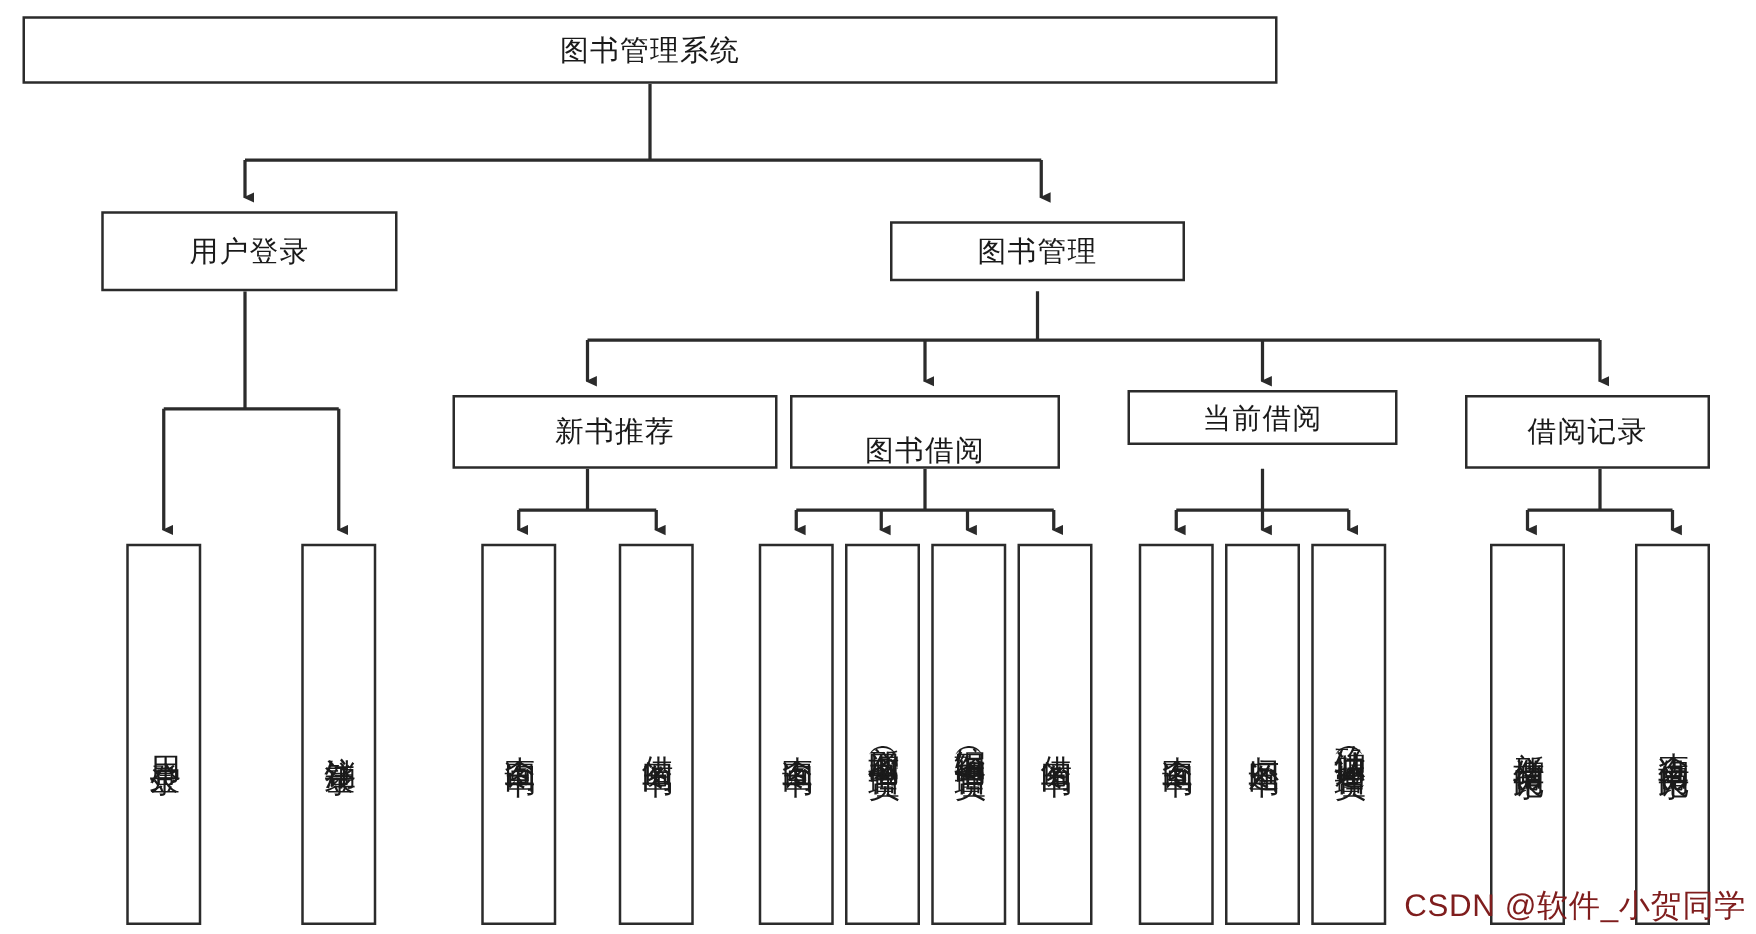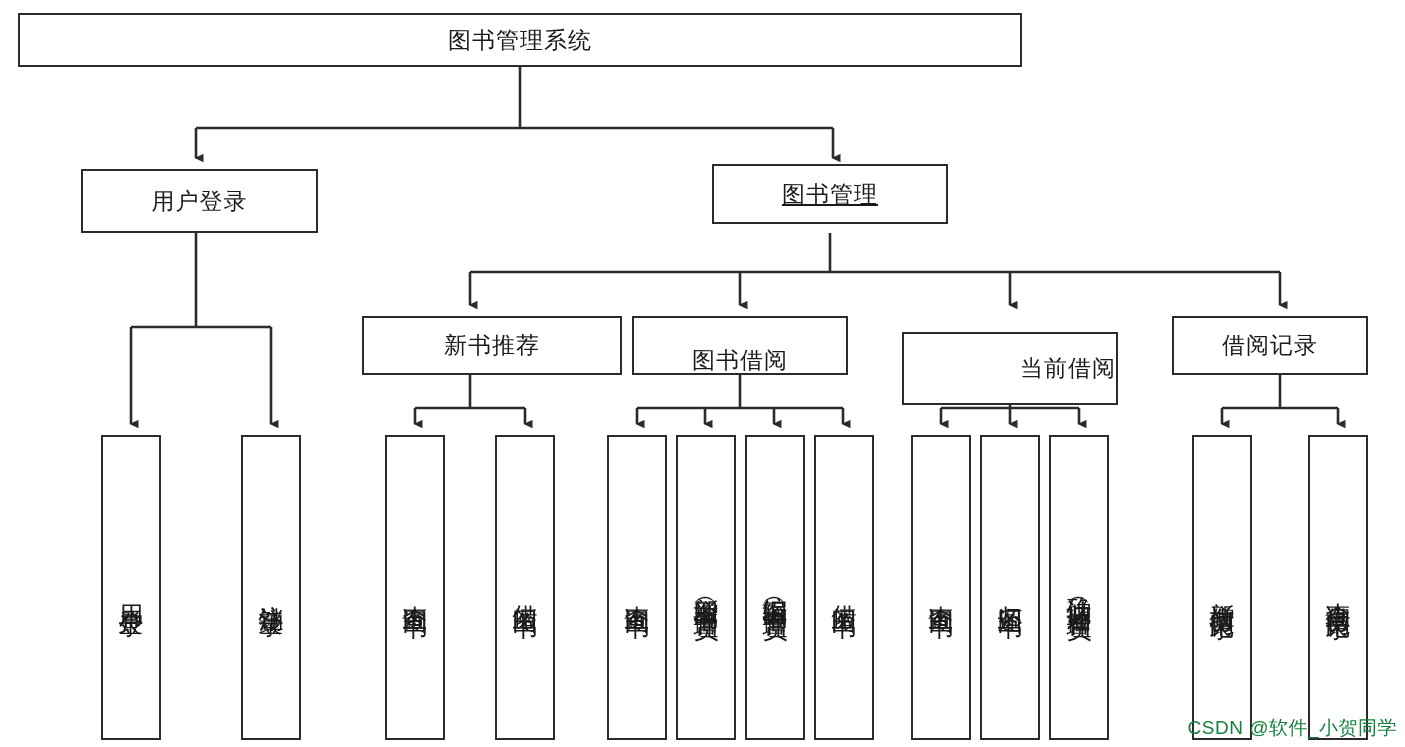--- a/index.html
+++ b/index.html
@@ -61,22 +61,22 @@
     font-size: 25px;
     letter-spacing: 3px;
     line-height: 1;
     text-align: left;
     white-space: nowrap;
   }
   #watermark {
     position: absolute;
     right: 8px;
     bottom: 6px;
-    font-size: 19px;
-    color: #15803d;
+    font-size: 25px;
+    color: #7f1d1d;
     letter-spacing: 0.5px;
     white-space: nowrap;
     user-select: none;
   }
 </style>
 </head>
 <body>
 
 <div id="canvas">
 
@@ -130,31 +130,31 @@
     </g>
   </svg>
 
   <div class="node root h" style="left:18px; top:13px; width:1004px; height:54px;">
     <span class="lbl">图书管理系统</span>
   </div>
 
   <div class="node h" style="left:81px; top:169px; width:237px; height:64px;">
     <span class="lbl">用户登录</span>
   </div>
-  <div class="node h" style="left:712px; top:164px; width:236px; height:60px;text-decoration:underline;">
+  <div class="node h" style="left:712px; top:177px; width:236px; height:48px;">
     <span class="lbl">图书管理</span>
   </div>
 
   <div class="node h" style="left:362px; top:316px; width:260px; height:59px;">
     <span class="lbl">新书推荐</span>
   </div>
   <div class="node h" style="left:632px; top:316px; width:216px; height:59px;align-items:flex-end;">
     <span class="lbl">图书借阅</span>
   </div>
-  <div class="node h" style="left:902px; top:332px; width:216px; height:73px;justify-content:flex-end;">
+  <div class="node h" style="left:902px; top:312px; width:216px; height:44px;">
     <span class="lbl">当前借阅</span>
   </div>
   <div class="node h" style="left:1172px; top:316px; width:196px; height:59px;">
     <span class="lbl">借阅记录</span>
   </div>
 
   <div class="node v" style="left:101px; top:435px; width:60px; height:305px;">
     <span class="lbl">用户登录</span>
   </div>
   <div class="node v" style="left:241px; top:435px; width:60px; height:305px;">

